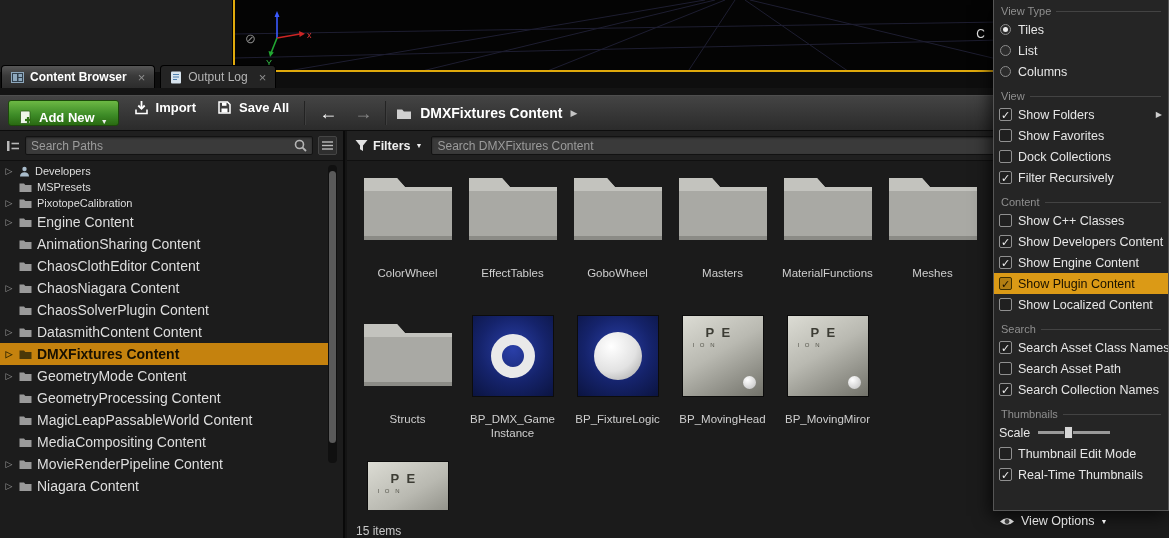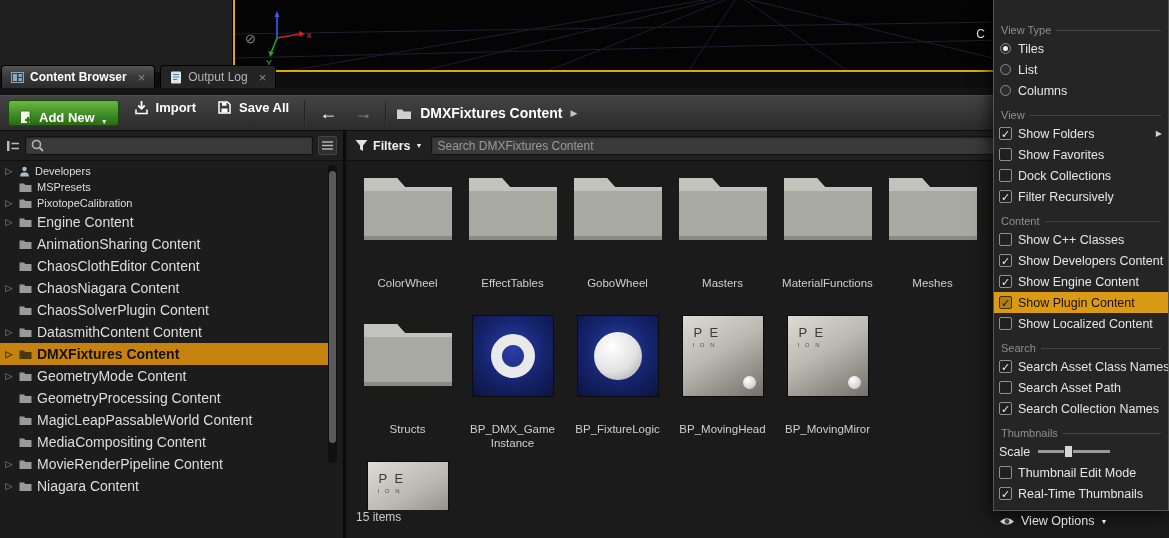--- a/index.html
+++ b/index.html
@@ -60,36 +60,36 @@
   .scrollbar{position:absolute;right:6px;top:34px;width:9px;height:298px;background:#101010;border-radius:4px}
   .sthumb{position:absolute;left:1px;right:1px;top:6px;height:272px;background:#5a5a5a;border-radius:4px;cursor:pointer}
 
   
   .content-panel{position:absolute;left:347px;top:131px;right:0;bottom:0;background:#1b1b1b}
   .filter-row{position:absolute;left:0;top:0;right:0;height:30px;display:flex;align-items:center;gap:9px;padding:0 8px;background:#202020;border-bottom:1px solid #101010}
   .filters-btn{display:flex;align-items:center;gap:5px;color:#efefef;font-size:12.5px;font-weight:bold;cursor:pointer}
   .asset-grid{position:absolute;left:0;top:31px;right:176px;bottom:28px;overflow:hidden;padding:6px 0 0 8px;display:flex;flex-wrap:wrap;align-content:flex-start}
   .tile{width:105px;height:146px;flex:none;display:flex;flex-direction:column;align-items:center;cursor:pointer}
   .thumb-box{height:84px;width:100%;display:flex;align-items:flex-start;justify-content:center}
-  .tile-label{margin-top:24px;font-size:11.5px;color:#cfcfcf;text-align:center;line-height:1.25;max-width:103px}
+  .tile-label{margin-top:14px;font-size:11.5px;color:#cfcfcf;text-align:center;line-height:1.25;max-width:103px}
   .thumb-asset{width:80px;height:80px;margin-top:2px;position:relative;display:flex;align-items:center;justify-content:center;box-shadow:0 0 0 1px #0c0c0c}
   .thumb-asset.blue{background:radial-gradient(circle at 50% 42%, #2a3fa8 0%, var(--thumbnail-blue,#15236b) 55%, #0b1440 100%)}
   .ring{width:44px;height:44px;border:11px solid #e9e9e9;border-radius:50%}
   .sphere{width:48px;height:48px;border-radius:50%;background:radial-gradient(circle at 36% 30%, #ffffff 0%, #e2e2e2 55%, #9f9f9f 100%)}
   .thumb-asset.photo{background:linear-gradient(150deg,#dcdcd4 0%,#b9b9b1 45%,#72726a 100%)}
-  .pe-logo{position:absolute;left:11px;top:9px;color:#3c3c34;font-weight:normal;font-size:13px;letter-spacing:2px}
+  .pe-logo{position:absolute;left:23px;top:9px;color:#3c3c34;font-weight:bold;font-size:13px;letter-spacing:2px}
   .pe-sub{position:absolute;left:10px;top:26px;color:#55554b;font-size:6px;letter-spacing:2px}
   .pe-dot{position:absolute;right:7px;bottom:7px;width:13px;height:13px;border-radius:50%;background:radial-gradient(circle at 35% 30%,#fff,#bdbdbd)}
   .tile.partial-right{position:absolute;left:634px;top:152px}
   .tile.partial-bottom{position:absolute;left:8px;top:298px}
-  .status-bar{position:absolute;left:0;right:0;bottom:0;height:28px;background:#1b1b1b;display:flex;align-items:flex-start;padding:0 9px;font-size:12px;color:#c9c9c9}
+  .status-bar{position:absolute;left:0;right:0;bottom:0;height:28px;background:#1b1b1b;display:flex;align-items:flex-end;padding:0 9px;font-size:12px;color:#c9c9c9}
 
   
   .context-menu{position:absolute;left:993px;top:0;width:176px;height:511px;background:#252525;border:1px solid #565656;border-top:none;
-    box-shadow:-3px 5px 16px rgba(0,0,0,.7);z-index:60;padding-top:19px;overflow:hidden}
+    box-shadow:-3px 5px 16px rgba(0,0,0,.7);z-index:60;padding-top:0;overflow:hidden}
   .menu-section{padding:2px 0 3px}
   .menu-header{display:flex;align-items:center;gap:5px;color:#8f8f8f;font-size:11px;padding:3px 7px 2px}
   .menu-header::after{content:"";flex:1;height:1px;background:#434343}
   .menu-item{display:flex;align-items:center;height:21px;padding:0 6px 0 5px;font-size:12.5px;color:#e6e6e6;gap:6px;cursor:pointer;white-space:nowrap}
   .menu-item.highlighted{background:var(--menu-highlight,#db9a16);color:#191100}
   .cbox{width:13px;height:13px;flex:none;background:#202020;border:1px solid #909090;border-radius:2px;font-size:11px;line-height:12px;text-align:center;color:#f0f0f0}
   .menu-item.highlighted .cbox{background:rgba(0,0,0,.18);border-color:#403000;color:#191100}
   .radio{width:11px;height:11px;flex:none;border-radius:50%;border:1px solid #8c8c8c;background:#2c2c2c;margin:0 1px;position:relative}
   .radio.on::after{content:"";position:absolute;inset:2px;border-radius:50%;background:#ededed}
   .menu-label{flex:1}
@@ -212,20 +212,21 @@
   <div class="left-panel">
     <div class="search-row">
       <span class="icon-btn">
         <svg width="14" height="14" viewBox="0 0 14 14">
             <rect x="1" y="2" width="2.5" height="10" fill="#b9b9b9"></rect>
             <line x1="5.5" y1="4.5" x2="13" y2="4.5" stroke="#b9b9b9" stroke-width="1.6"></line>
             <line x1="5.5" y1="9.5" x2="13" y2="9.5" stroke="#b9b9b9" stroke-width="1.6"></line>
           </svg>
       </span>
       <div class="search-field">
+        <input type="text" placeholder="Search Paths" style="">
         <span class="icon-btn">
           <svg width="13" height="13" viewBox="0 0 13 13">
               <circle cx="5.5" cy="5.5" r="4" fill="none" stroke="#b5b5b5" stroke-width="1.6"></circle>
               <line x1="8.6" y1="8.6" x2="12" y2="12" stroke="#b5b5b5" stroke-width="1.8"></line>
             </svg>
         </span>
       </div>
       <span class="icon-btn list-btn">
         <svg width="11" height="9" viewBox="0 0 11 9">
             <line x1="0" y1="1" x2="11" y2="1" stroke="#bbb" stroke-width="1.4"></line>

